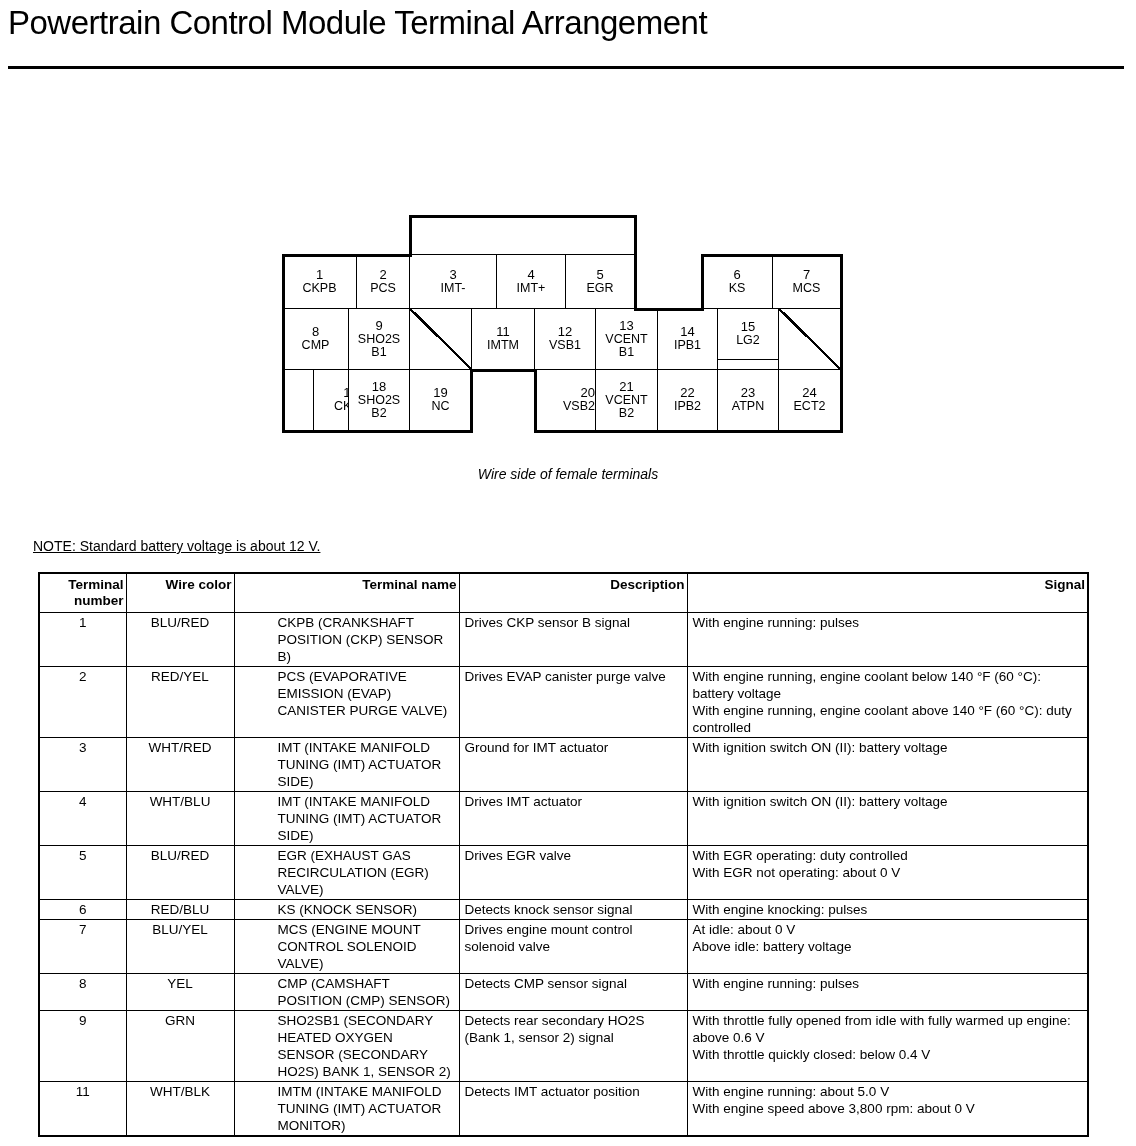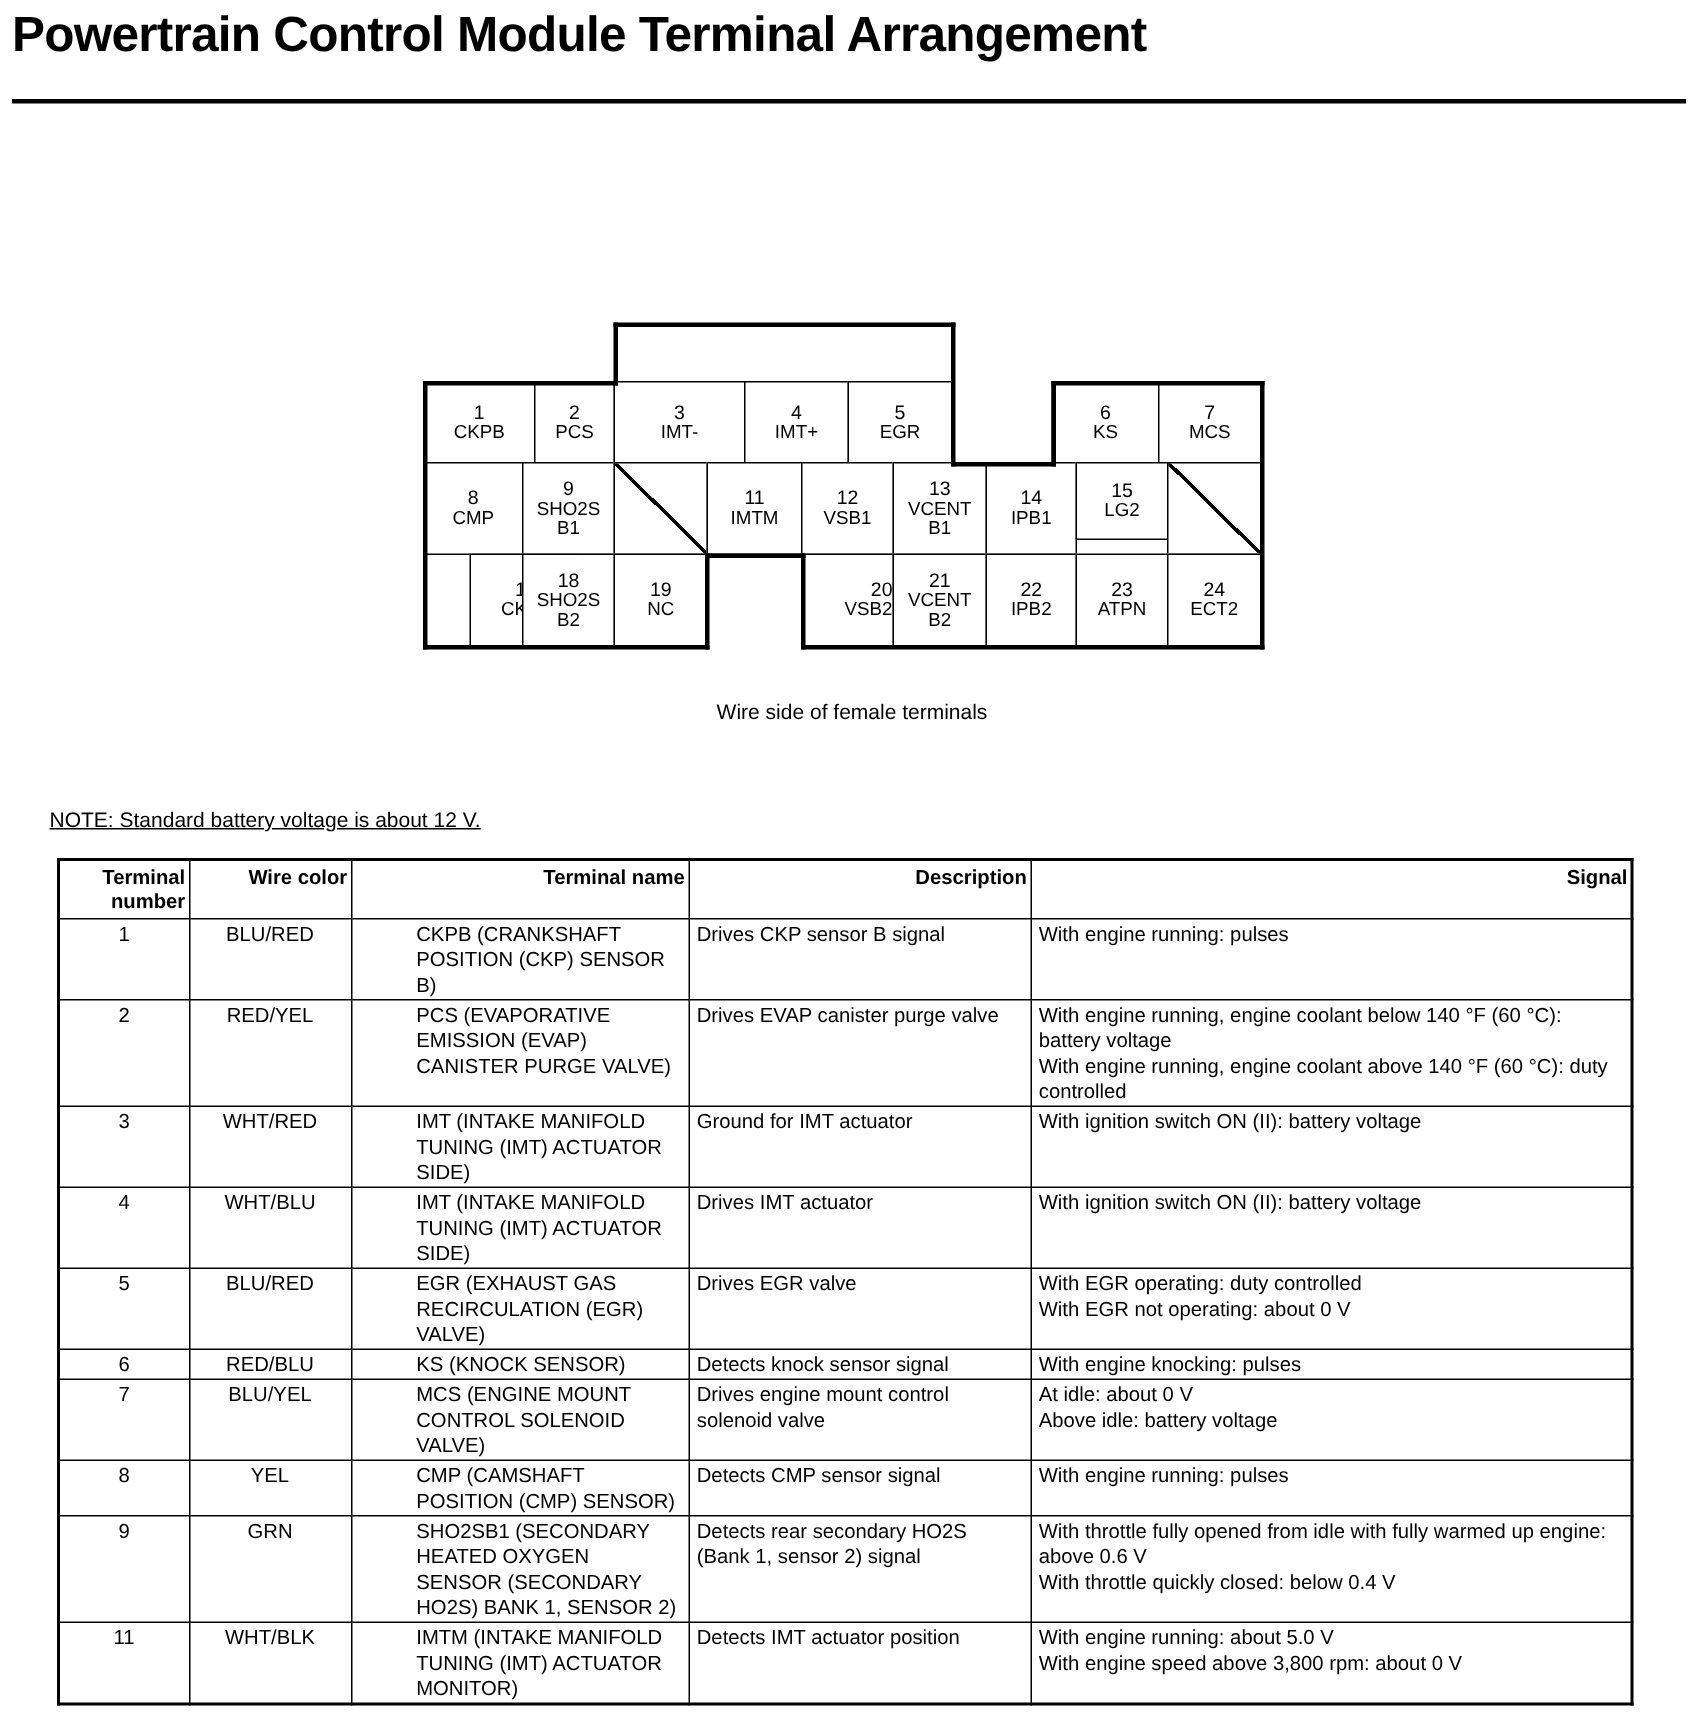--- a/index.html
+++ b/index.html
@@ -4,42 +4,42 @@
 <style>
   html,body{margin:0;padding:0;background:#fff;}
   .page{
     position:relative;width:1136px;height:1146px;overflow:hidden;
     background:#fff;color:#000;
     font-family:"Liberation Sans", sans-serif;
   }
   
   .title{
     position:absolute;left:8px;top:4px;margin:0;
-    font-size:33px;font-weight:700;letter-spacing:-0.5px;white-space:nowrap;
+    font-size:33px;font-weight:400;letter-spacing:-0.5px;white-space:nowrap;
   }
   .title-rule{position:absolute;left:8px;top:66px;width:1116px;height:3px;background:#000;}
   .section-heading{
     position:absolute;left:33px;top:148px;margin:0;
     font-size:19px;font-weight:700;white-space:nowrap;
   }
   
   .connector{position:absolute;left:282px;top:215px;width:561px;height:218px;}
   .cell{
     position:absolute;box-sizing:border-box;border:1px solid #000;background:#fff;
     display:flex;flex-direction:column;align-items:center;justify-content:center;
     font-size:13px;line-height:14px;text-align:center;
   }
   .cell .pin-label{white-space:pre-line;font-size:12.5px;line-height:13.5px;}
   .cell.hatched{
     background-image:linear-gradient(to right top,
       transparent 48.8%, #000 48.8%, #000 51.6%, transparent 51.6%);
   }
   .seg{position:absolute;background:#000;}
   
-  .diagram-caption{position:absolute;left:0;top:466px;width:1136px;text-align:center;font-size:14px;}
+  .diagram-caption{position:absolute;left:0;top:466px;width:1136px;text-align:center;font-size:14px;font-style:italic;}
   .note{position:absolute;left:33px;top:538px;font-size:14px;text-decoration:underline;}
   
   .terminal-table{
     position:absolute;left:38px;top:572px;width:1049px;
     border-collapse:collapse;table-layout:fixed;
     font-size:13.5px;line-height:17px;
   }
   .terminal-table th,.terminal-table td{
     border:1px solid #000;padding:1px 5px;vertical-align:top;
   }

